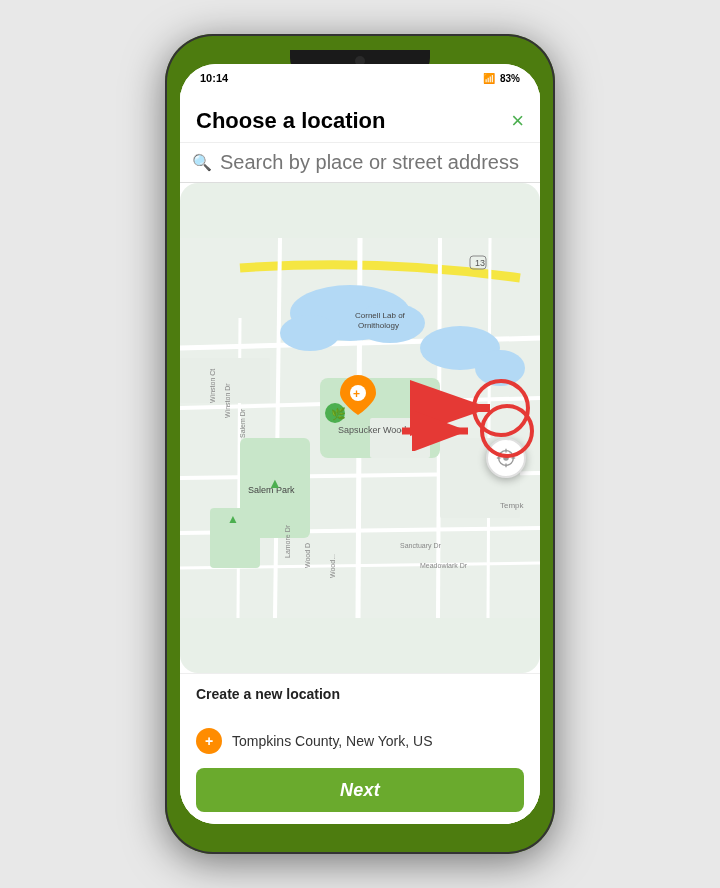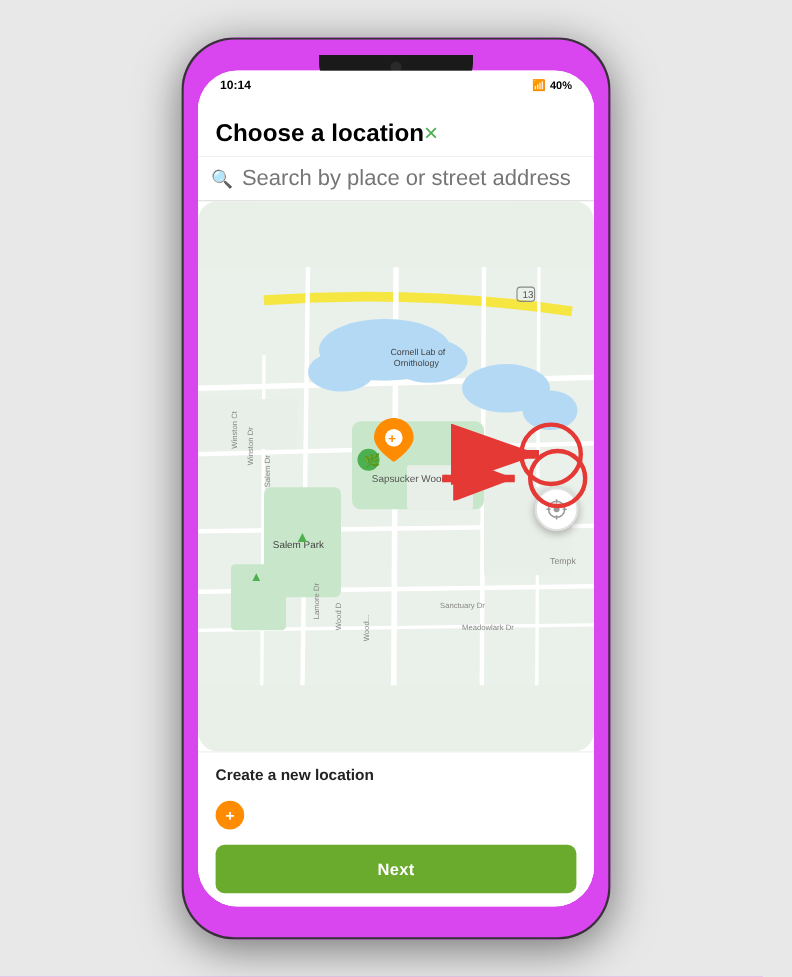--- a/index.html
+++ b/index.html
@@ -9,21 +9,21 @@
       background: #e8e8e8;
       display: flex;
       align-items: center;
       justify-content: center;
       font-family: 'Arial', sans-serif;
     }
 
     .phone-outer {
       width: 390px;
       height: 820px;
-      background: #d946ef;
+      background: #4d7c0f;
       border-radius: 48px;
       position: relative;
       box-shadow: 0 8px 40px rgba(0,0,0,0.5), inset 0 0 0 2px #333;
       display: flex;
       align-items: center;
       justify-content: center;
     }
 
     .phone-outer::before {
       content: '';
@@ -94,21 +94,21 @@
       z-index: 5;
       display: flex;
       flex-direction: column;
     }
 
     .dialog-header {
       padding: 16px 16px 8px 16px;
       background: #fff;
       display: flex;
       align-items: center;
-      justify-content: flex-start;
+      justify-content: space-between;
       border-bottom: 1px solid #eee;
     }
 
     .dialog-title {
       font-size: 22px;
       font-weight: 700;
       color: #000;
     }
 
     .close-btn {
@@ -191,21 +191,21 @@
     .bottom-panel {
       background: #fff;
       border-top: 1px solid #eee;
       padding: 12px 16px;
     }
 
     .create-location-label {
       font-size: 14px;
       font-weight: 700;
       color: #222;
-      margin-bottom: 16px;
+      margin-bottom: 26px;
     }
 
     .location-row {
       display: flex;
       align-items: center;
       gap: 10px;
       margin-bottom: 14px;
     }
 
     .location-text {
@@ -213,24 +213,25 @@
       color: #333;
     }
 
     .next-btn {
       width: 100%;
       height: 44px;
       background: #6aaa2d;
       border: none;
       border-radius: 8px;
       color: #fff;
-      font-size: 15px;
+      font-size: 18px;
       font-weight: 600;
       cursor: pointer;
       letter-spacing: 0.3px;
+      font-style: italic;
     }
 
     
     .home-bar {
       height: 20px;
       background: #f8f8f8;
       display: flex;
       align-items: center;
       justify-content: center;
     }
@@ -245,21 +246,21 @@
 </head>
 <body>
 
 <div class="phone-outer">
   <div class="phone-screen">
 
     <div class="status-bar">
       <span>10:14</span>
       <div class="status-icons">
         <span>📶</span>
-        <span>40%</span>
+        <span>83%</span>
       </div>
     </div>
 
     <div class="dialog">
 
       <div class="dialog-header">
         <span class="dialog-title">Choose a location</span>
         <span class="close-btn">×</span>
       </div>
 
@@ -377,20 +378,21 @@
 
           <div style="width:54px;height:54px;border-radius:50%;border:4px solid #e53935;margin-left:-8px;flex-shrink:0;"></div>
         </div>
 
       </div>
 
       <div class="bottom-panel">
         <div class="create-location-label">Create a new location</div>
         <div class="location-row">
           <div style="flex-shrink:0; display:flex; align-items:center; justify-content:center; width:26px; height:26px; background:#FF8C00; border-radius:50%; font-size:14px; color:#fff; font-weight:700;">+</div>
+          <span class="location-text">Tompkins County, New York, US</span>
         </div>
         <button class="next-btn">Next</button>
       </div>
 
     </div>
 
     <div class="home-bar">
       <div class="home-indicator"></div>
     </div>
 

